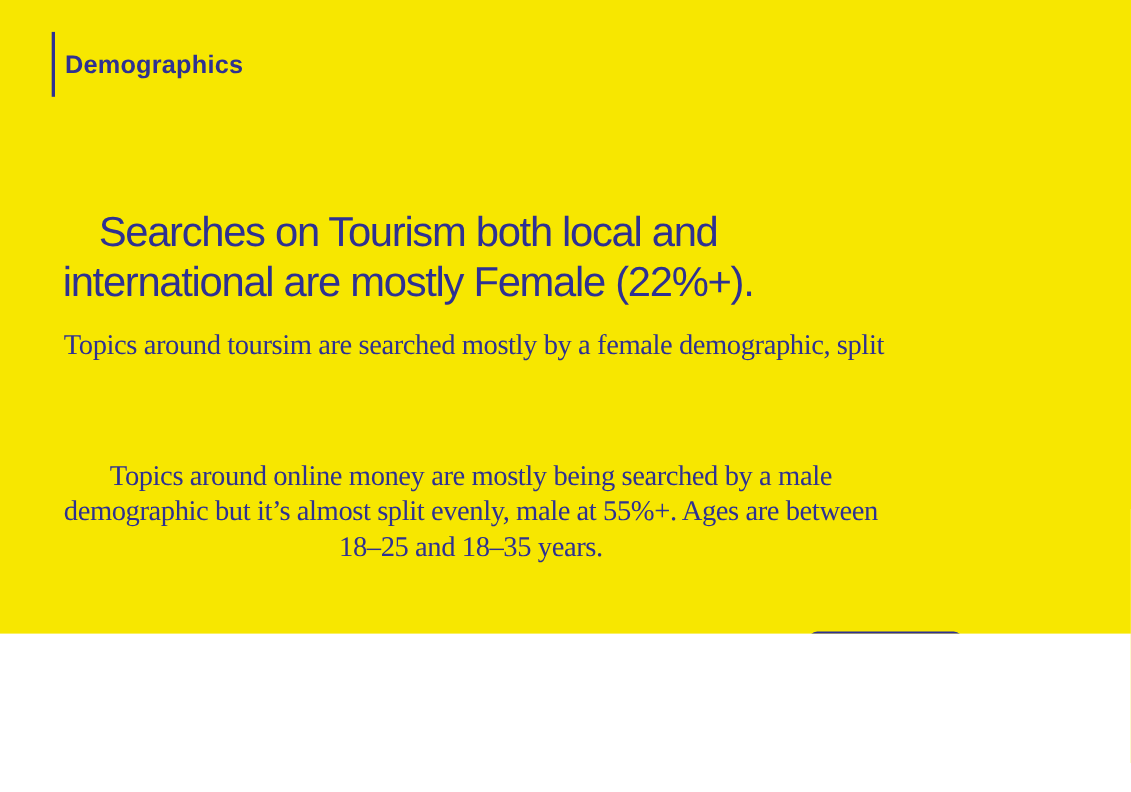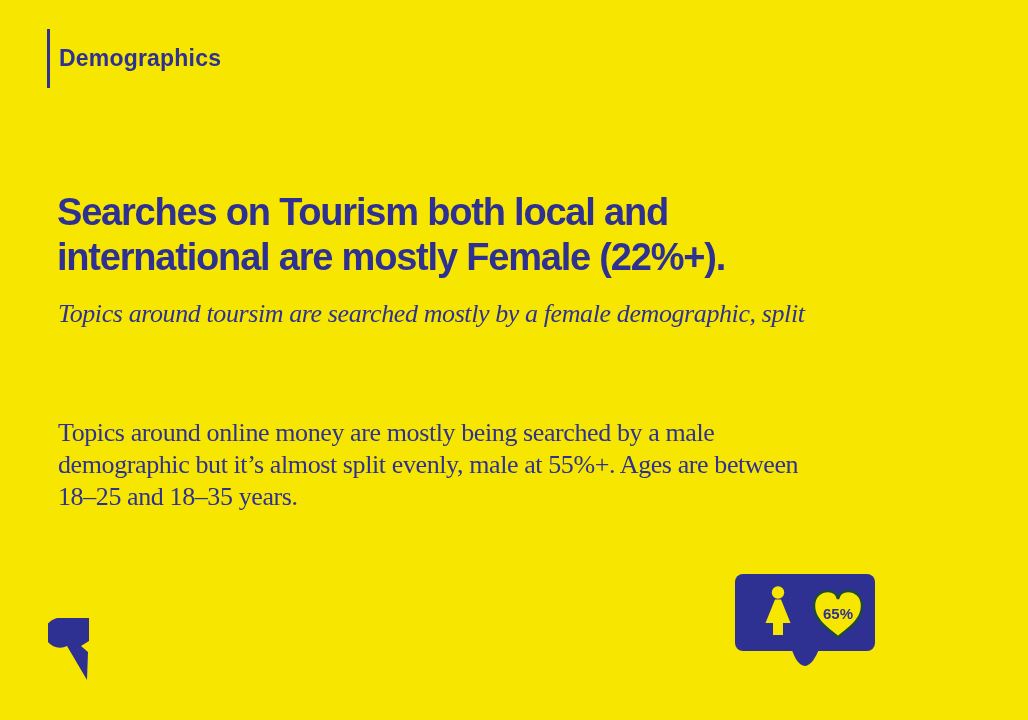--- a/index.html
+++ b/index.html
@@ -1,25 +1,26 @@
 <!DOCTYPE html>
 <html><head>
 <meta charset="utf-8">
 <style>
   html, body { margin: 0; padding: 0; }
   body { width: 1028px; height: 720px; }
 
   .slide {
     position: relative;
     width: 1028px;
-    height: 720px;
+    height: 576px;
     background: #F7E700;
     overflow: hidden;
     font-family: "Liberation Sans", sans-serif;
     color: #2E3192;
+    text-align: center;
   }
 
   .kicker-bar {
     position: absolute;
     left: 47px;
     top: 29px;
     width: 3px;
     height: 59px;
     background: #2E3192;
   }
@@ -35,35 +36,35 @@
     line-height: 1.2;
   }
 
   .headline {
     position: absolute;
     left: 57px;
     top: 190px;
     margin: 0;
     font-size: 38px;
     line-height: 45px;
-    font-weight: 700;
+    font-weight: 400;
     letter-spacing: -1.2px;
   }
 
   .para {
     position: absolute;
     left: 58px;
     margin: 0;
     font-family: "Liberation Serif", serif;
     font-size: 26px;
     line-height: 32px;
     letter-spacing: -0.4px;
     font-weight: 400;
   }
-  .para-1 { top: 298px; font-style: italic; }
+  .para-1 { top: 298px; }
   .para-2 { top: 401px; margin-top: 16px; }
 
   .line { display: block; white-space: nowrap; }
 
   .logo-svg {
     position: absolute;
     left: 48px;
     top: 618px;
   }
 

